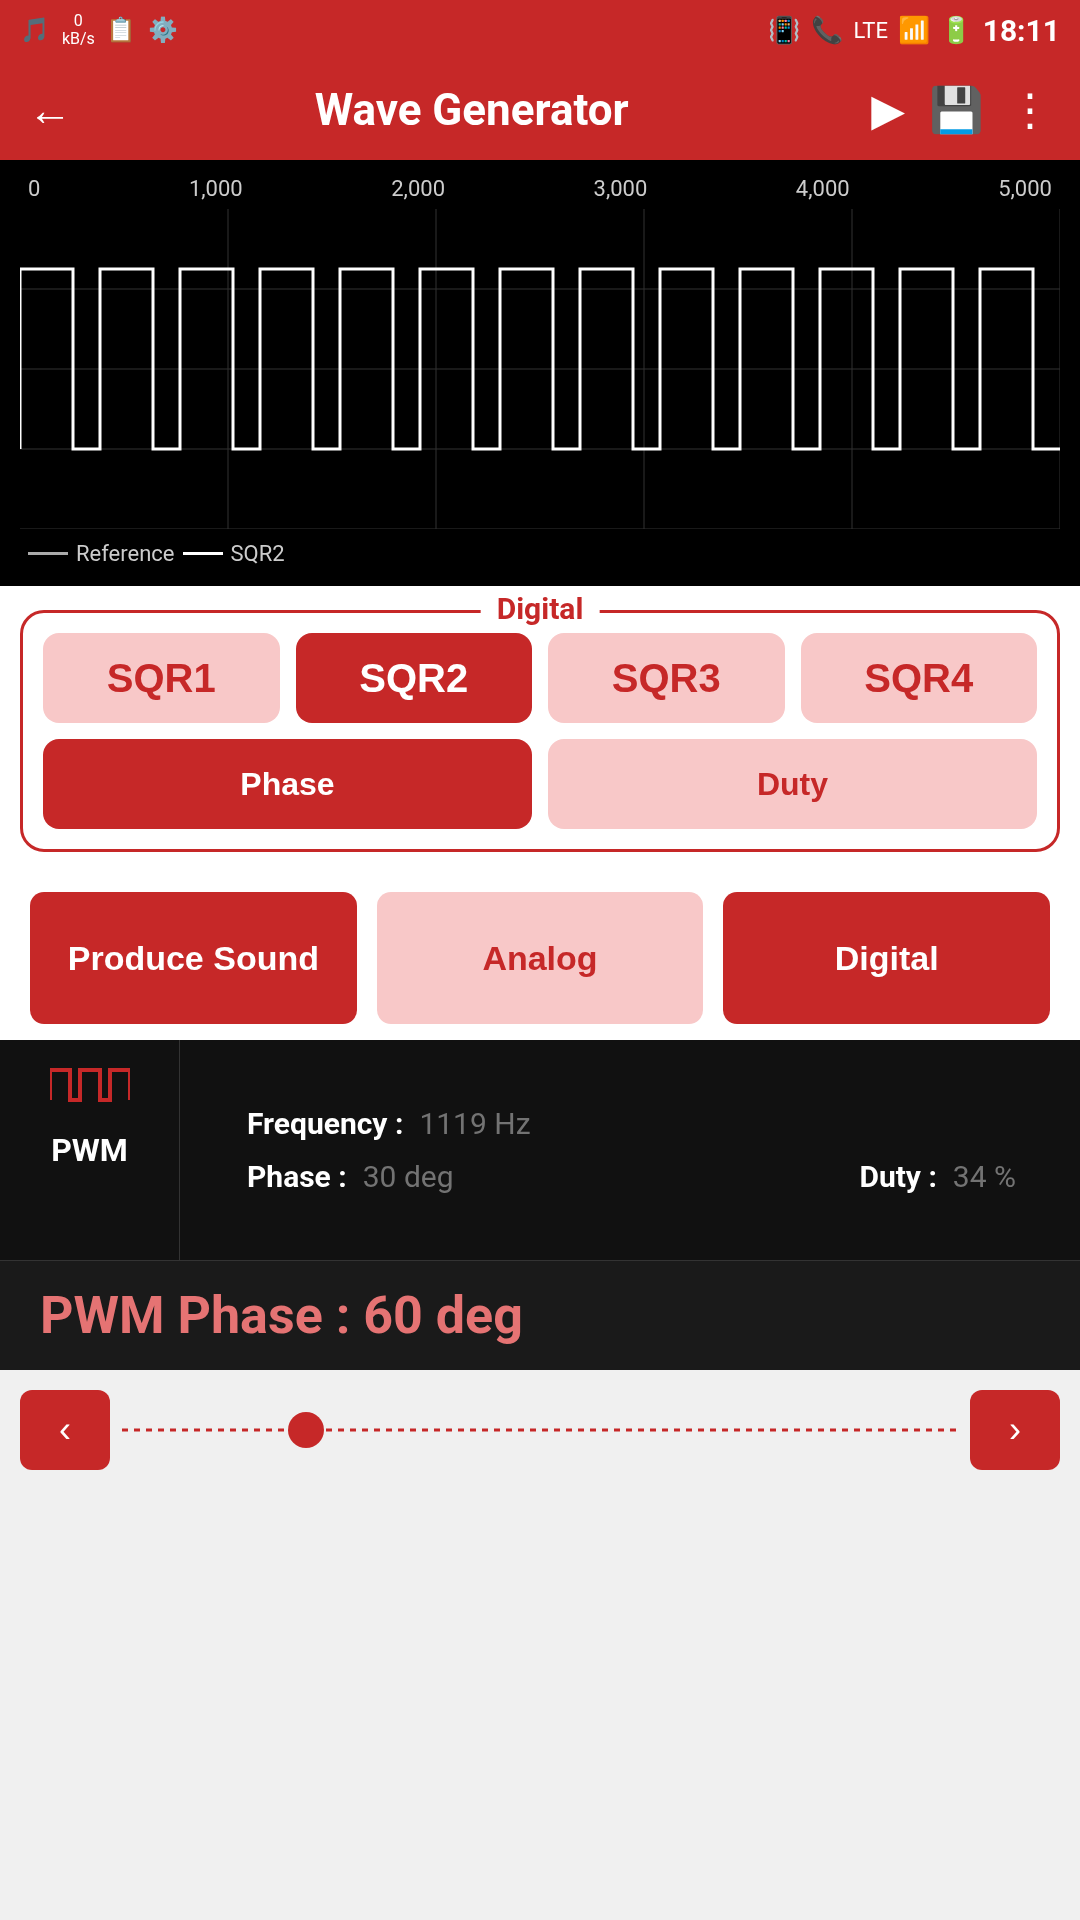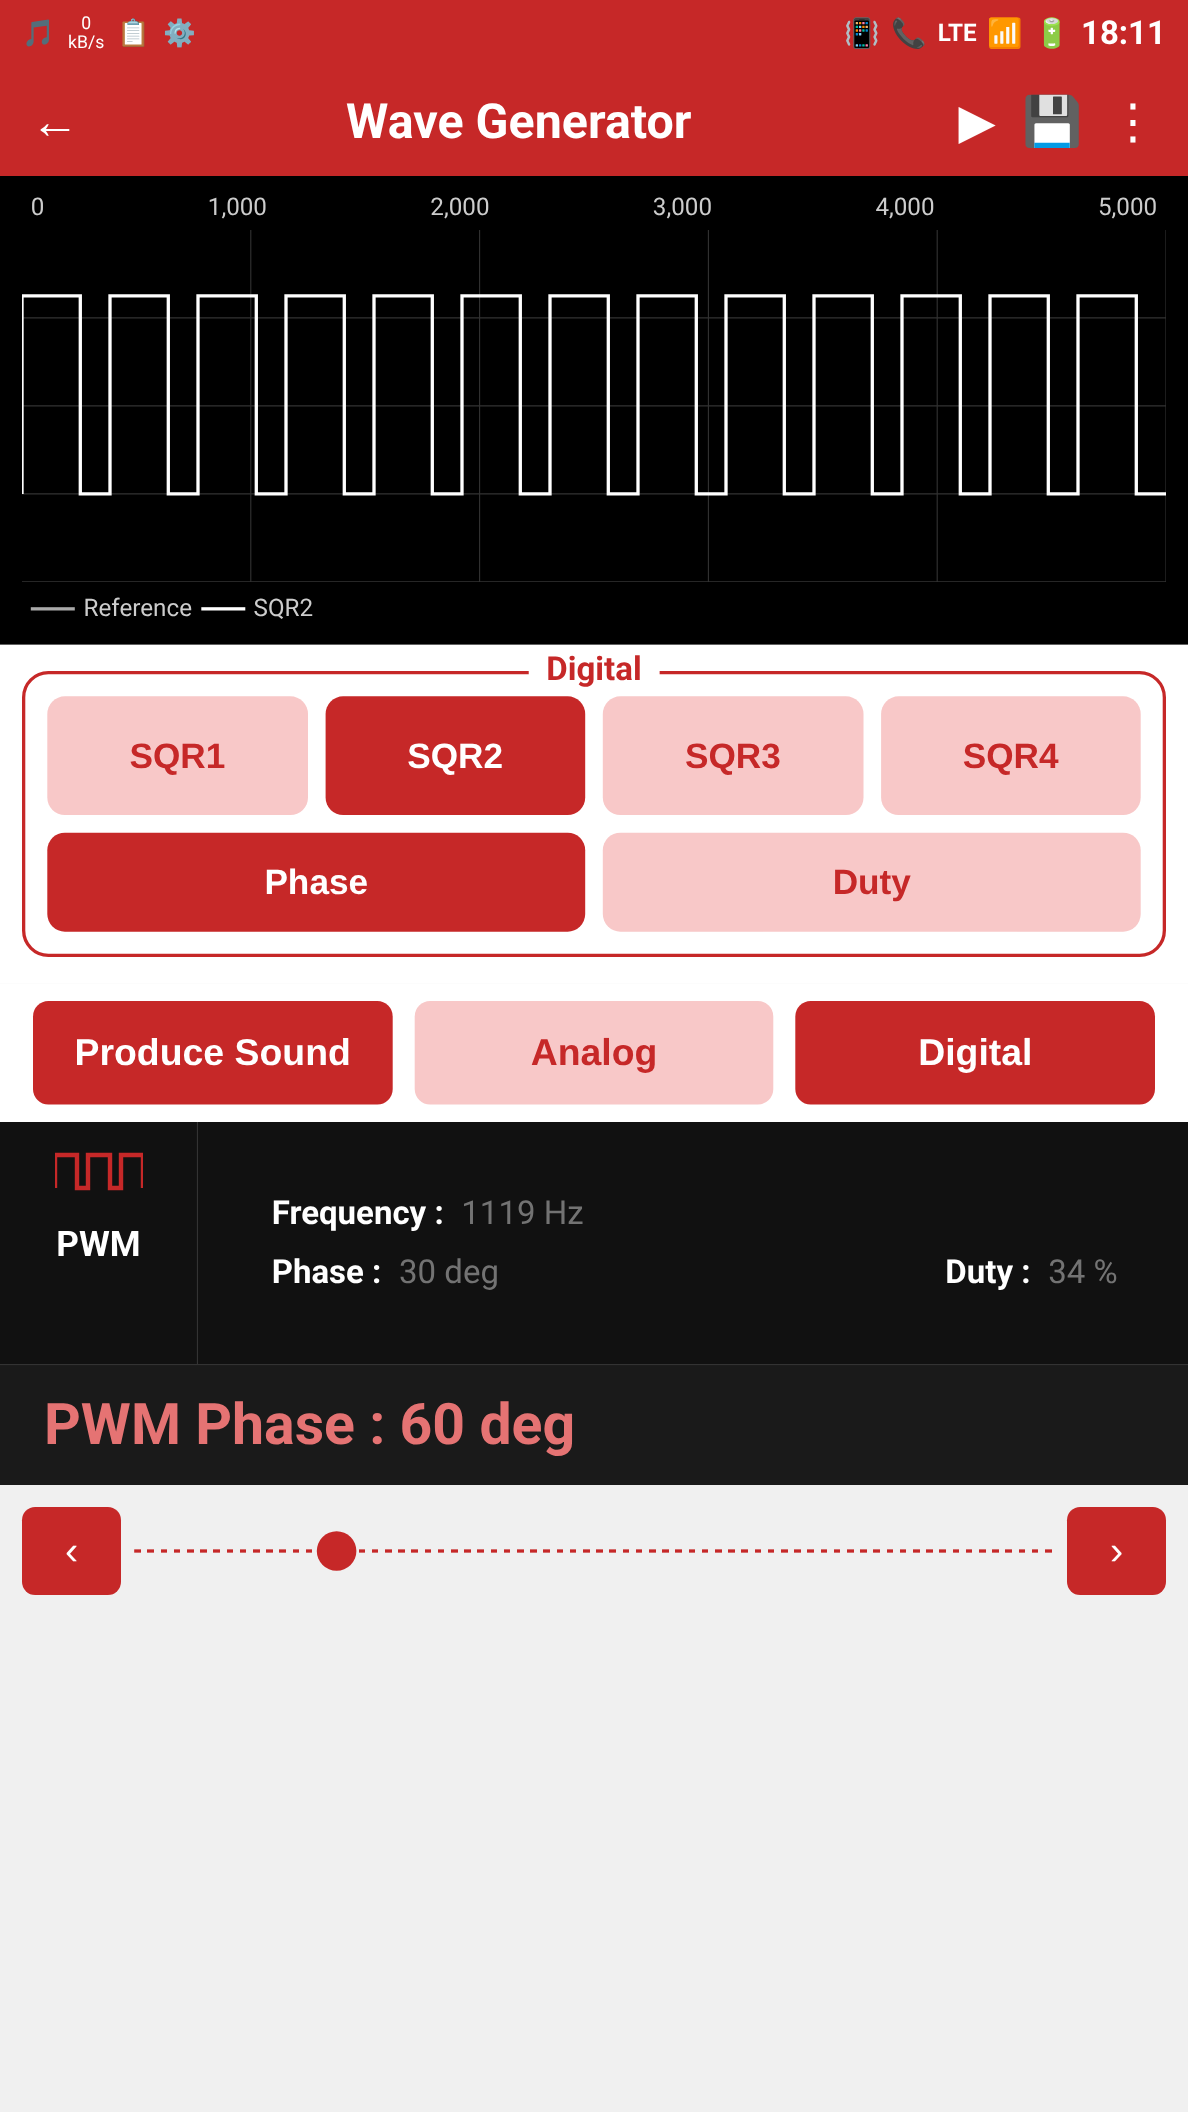--- a/index.html
+++ b/index.html
@@ -137,24 +137,24 @@
       font-weight: bold;
       padding: 0 16px;
     }
     .sqr-buttons {
       display: flex;
       gap: 16px;
       margin-bottom: 16px;
     }
     .sqr-btn {
       flex: 1;
-      height: 108px;
+      height: 90px;
       border-radius: 16px;
       border: none;
-      font-size: 32px;
+      font-size: 40px;
       font-weight: bold;
       cursor: pointer;
       color: #c62828;
     }
     .sqr-btn.inactive {
       background: #f8c8c8;
       color: #c62828;
     }
     .sqr-btn.active {
       background: #c62828;
@@ -184,21 +184,21 @@
 
     
     .action-buttons {
       display: flex;
       gap: 0;
       background: #fff;
       padding: 16px 20px;
     }
     .action-btn {
       flex: 1;
-      height: 94px;
+      height: 132px;
       border: none;
       font-size: 34px;
       font-weight: bold;
       cursor: pointer;
       margin: 0 10px;
       border-radius: 14px;
       color: white;
     }
     .action-btn.produce-sound {
       background: #c62828;
@@ -341,21 +341,21 @@
     <div class="kb-label">
       <span>0</span>
       <span>kB/s</span>
     </div>
     <span class="status-icon">📋</span>
     <span class="status-icon">⚙️</span>
   </div>
   <div class="status-bar-right">
     <span>📳</span>
     <span>📞</span>
-    <span style="font-size:22px;font-weight:bold;">LTE</span>
+    <span style="font-size:22px;font-weight:normal;">LTE</span>
     <span>📶</span>
     <span>🔋</span>
     <span style="font-size:30px;">18:11</span>
   </div>
 </div>
 
 <div class="app-bar">
   <span class="app-bar-icon">←</span>
   <span class="app-bar-title">Wave Generator</span>
   <span class="app-bar-icon">▶</span>

